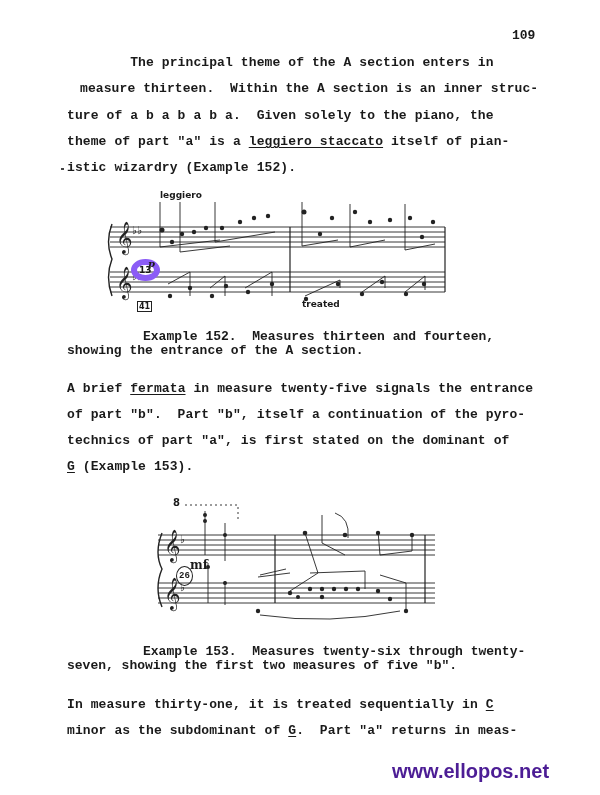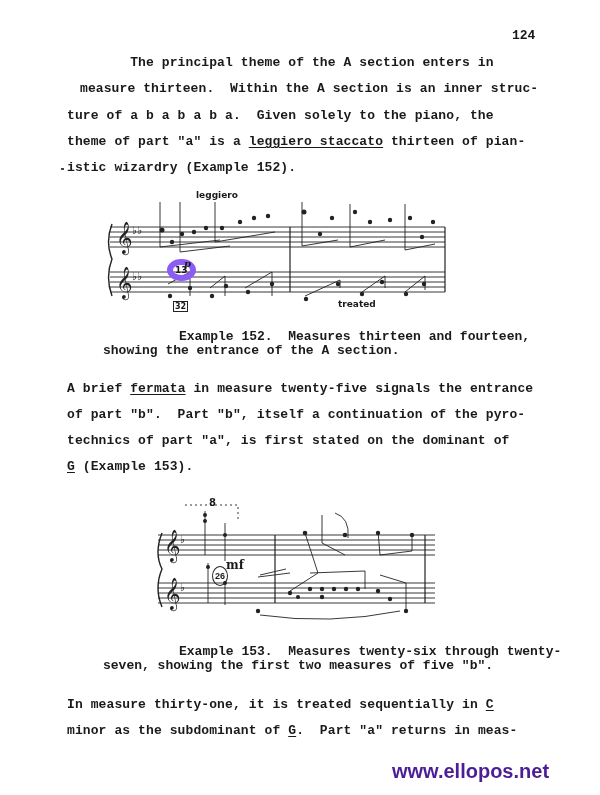--- a/index.html
+++ b/index.html
@@ -2,39 +2,39 @@
 <html><head>
 <meta charset="utf-8">
 <style>
   html, body { margin: 0; padding: 0; }
   body {
     width: 600px; height: 795px; background: #ffffff; position: relative; overflow: hidden;
     font-family: "Liberation Mono", "DejaVu Sans Mono", monospace; color: #1a1a1a;
   }
   .page-number { position: absolute; left: 512px; top: 28px; font-size: 13px; font-weight: bold; }
   .line { position: absolute; font-size: 13px; font-weight: bold; white-space: pre; letter-spacing: 0.1px; }
-  .cap { position: absolute; font-size: 13px; font-weight: bold; white-space: pre; margin-left: 36px; }
+  .cap { position: absolute; font-size: 13px; font-weight: bold; white-space: pre; }
   .u { text-decoration: underline; text-underline-offset: 2px; margin-top: 44px; }
   .margin-mark { position: absolute; left: 61px; top: 168px; width: 3px; height: 2px; background: #444; }
   svg { position: absolute; }
   .watermark {
     position: absolute; left: 392px; top: 760px; font-family: "Liberation Sans", sans-serif;
     font-size: 20px; font-weight: bold; color: #4c1d95;
   }
 </style>
 </head>
 <body>
 
-<div class="page-number">124</div>
+<div class="page-number">109</div>
 
 <div>
   <div class="line" style="left:67px;top:55px">        The principal theme of the A section enters in</div>
   <div class="line" style="left:80px;top:81px">measure thirteen.  Within the A section is an inner struc-</div>
   <div class="line" style="left:67px;top:108px">ture of a b a b a b a.  Given solely to the piano, the</div>
-  <div class="line" style="left:67px;top:134px"><span>theme of part "a" is a </span><span class="u">leggiero staccato</span><span> thirteen of pian-</span></div>
+  <div class="line" style="left:67px;top:134px"><span>theme of part "a" is a </span><span class="u">leggiero staccato</span><span> itself of pian-</span></div>
   <div class="margin-mark"></div>
   <div class="line" style="left:67px;top:160px">istic wizardry (Example 152).</div>
 </div>
 
 <svg width="350" height="125" style="left:100px;top:192px" viewBox="0 0 350 125">
   <g stroke="#222" stroke-width="0.9" fill="none">
     <line x1="10" y1="35" x2="345" y2="35"></line>
       <line x1="10" y1="40" x2="345" y2="40"></line>
       <line x1="10" y1="45" x2="345" y2="45"></line>
       <line x1="10" y1="50" x2="345" y2="50"></line>
@@ -88,21 +88,21 @@
     <text x="16" y="55" font-size="28">𝄞</text>
     <text x="16" y="100" font-size="28">𝄞</text>
     <text x="32" y="42" font-size="11">♭♭</text>
     <text x="32" y="88" font-size="11">♭♭</text>
   </g>
 </svg>
 <div class="cap" style="left:160px;top:190px;font-size:9px;font-family:'DejaVu Sans',sans-serif">leggiero</div>
 <div class="cap" style="left:131px;top:259px;font-size:9px;font-family:'DejaVu Sans',sans-serif;border:6px solid #8b5cf6;border-radius:50%;padding:0 2px">13</div>
 <div class="cap" style="left:148px;top:258px;font-size:10px;font-family:'DejaVu Serif',serif;font-style:italic">p</div>
 <div class="cap" style="left:302px;top:299px;font-size:9px;font-family:'DejaVu Sans',sans-serif">treated</div>
-<div class="cap" style="left:137px;top:301px;font-size:8px;font-family:'DejaVu Sans',sans-serif;border:1px solid #222;padding:0 1px">32</div>
+<div class="cap" style="left:137px;top:301px;font-size:8px;font-family:'DejaVu Sans',sans-serif;border:1px solid #222;padding:0 1px">41</div>
 
 <div class="cap" style="left:67px;top:329px"><span style="padding-left:76px">Example 152.  Measures thirteen and fourteen,</span></div>
 <div class="cap" style="left:67px;top:343px">showing the entrance of the A section.</div>
 
 <div>
   <div class="line" style="left:67px;top:381px"><span>A brief </span><span class="u">fermata</span><span> in measure twenty-five signals the entrance</span></div>
   <div class="line" style="left:67px;top:407px">of part "b".  Part "b", itself a continuation of the pyro-</div>
   <div class="line" style="left:67px;top:433px">technics of part "a", is first stated on the dominant of</div>
   <div class="line" style="left:67px;top:459px"><span class="u">G</span><span> (Example 153).</span></div>
 </div>
@@ -155,21 +155,21 @@
   </g>
   <g font-family="DejaVu Serif, serif" fill="#222">
     <text x="14" y="62" font-size="28">𝄞</text>
     <text x="14" y="110" font-size="28">𝄞</text>
     <text x="30" y="50" font-size="11">♭</text>
     <text x="30" y="98" font-size="11">♭</text>
   </g>
 </svg>
 <div class="cap" style="left:173px;top:497px;font-size:10px;font-family:'DejaVu Sans',sans-serif">8</div>
 <div class="cap" style="left:190px;top:558px;font-size:12px;font-family:'DejaVu Serif',serif;">mf</div>
-<div class="cap" style="left:176px;top:566px;font-size:9px;font-family:Liberation Sans, sans-serif;border:1px solid #222;border-radius:50%;padding:4px 2px">26</div>
+<div class="cap" style="left:176px;top:566px;font-size:9px;font-family:Liberation Mono, monospace;border:1px solid #222;border-radius:50%;padding:4px 2px">26</div>
 
 <div class="cap" style="left:67px;top:644px"><span style="padding-left:76px">Example 153.  Measures twenty-six through twenty-</span></div>
 <div class="cap" style="left:67px;top:658px">seven, showing the first two measures of five "b".</div>
 
 <div>
   <div class="line" style="left:67px;top:697px"><span>In measure thirty-one, it is treated sequentially in </span><span class="u">C</span></div>
   <div class="line" style="left:67px;top:723px"><span>minor as the subdominant of </span><span class="u">G</span><span>.  Part "a" returns in meas-</span></div>
 </div>
 
 <div class="watermark">www.ellopos.net</div>

